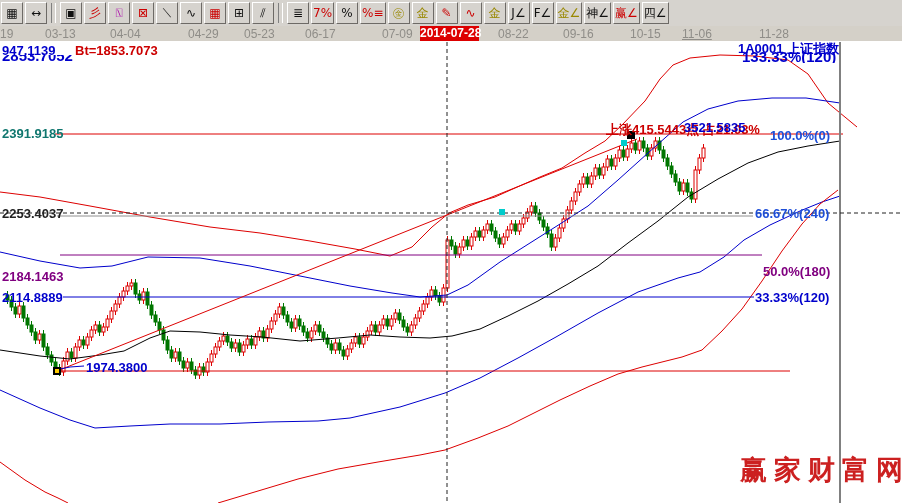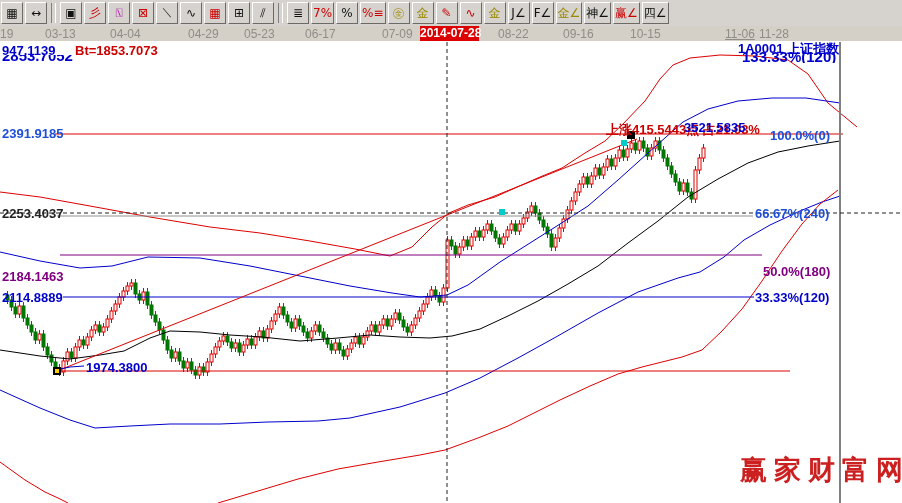--- a/index.html
+++ b/index.html
@@ -69,21 +69,21 @@
       <div class="dt" style="left: 0px;">19</div>
       <div class="dt" style="left: 45px;">03-13</div>
       <div class="dt" style="left: 110px;">04-04</div>
       <div class="dt" style="left: 188px; text-align: right;">04-29</div>
       <div class="dt" style="left: 244px;">05-23</div>
       <div class="dt" style="left: 305px;">06-17</div>
       <div class="dt" style="left: 370px; margin-left: 12px;">07-09</div>
       <div class="dt" style="left: 498px;">08-22</div>
       <div class="dt" style="left: 563px;">09-16</div>
       <div class="dt" style="left: 630px;">10-15</div>
-      <div class="dt" style="left: 725px; text-decoration: underline;">11-06</div>
+      <div class="dt" style="left: 682px; text-decoration: underline;">11-06</div>
       <div class="dt" style="left: 759px;">11-28</div>
       <div class="dt-hi" style="left: 420px; width: 59px;">2014-07-28</div>
     </div>
   <div id="chart-area">
     <svg id="chartsvg" width="902" height="503" style="left: 0px; top: -41px; position: absolute;" viewBox="0 0 902 503">
         <g>
           <line x1="7.5" x2="7.5" y1="291" y2="304" stroke="#007700"></line>
           <rect x="6" y="295" width="3" height="5" fill="#007700" stroke="#007700"></rect>
           <line x1="11.5" x2="11.5" y1="296" y2="311" stroke="#007700"></line>
           <rect x="10" y="300" width="3" height="7" fill="#007700" stroke="#007700"></rect>
@@ -455,21 +455,21 @@
         <rect x="627" y="131" width="8" height="8" fill="#000000"></rect>
         <rect x="621" y="140" width="6" height="6" fill="#00cccc"></rect>
         <rect x="499" y="209" width="6" height="6" fill="#00cccc"></rect>
       </svg>
     <div id="labels-layer">
         <div class="lbl" style="left: 2px; top: 2px; color: rgb(0, 0, 204);">947.1139</div>
         <div class="lbl" style="left: 75px; top: 2px; color: rgb(204, 0, 0);">Bt=1853.7073</div>
         <div class="clipbox" style="left: 2px; top: 14px; height: 7px;">
           <span class="lbl-in" style="margin-top: -8px; color: rgb(0, 0, 204);">2853.7052</span>
         </div>
-        <div class="lbl" style="left: 2px; top: 85px; color: #1d4ed8;">2391.9185</div>
+        <div class="lbl" style="left: 2px; top: 85px; color: #0f766e;">2391.9185</div>
         <div class="lbl" style="left: 2px; top: 165px; color: rgb(34, 34, 34);">2253.4037</div>
         <div class="lbl" style="left: 2px; top: 207px; color: rgb(128, 0, 128); margin-top: 21px;">2184.1463</div>
         <div class="lbl" style="left: 2px; top: 249px; color: rgb(0, 0, 204); text-align: right;">2114.8889</div>
         <div class="lbl" style="left: 86px; top: 319px; color: rgb(0, 0, 204);">1974.3800</div>
         <div class="lbl" style="left: 738px; top: -1px; color: rgb(0, 0, 204);">1A0001  上证指数</div>
         <div class="clipbox" style="left: 742px; top: 11px; height: 11px;">
           <span class="lbl-in" style="margin-top: -4px; color: rgb(0, 0, 204);">133.33%(120)</span>
         </div>
         <div class="lbl" style="left: 606px; top: 80px; color: rgb(204, 0, 0);">上涨415.5443点 占21.03%</div>
         <div class="lbl" style="left: 684px; top: 79px; color: rgb(0, 0, 204);">3521.5835</div>

